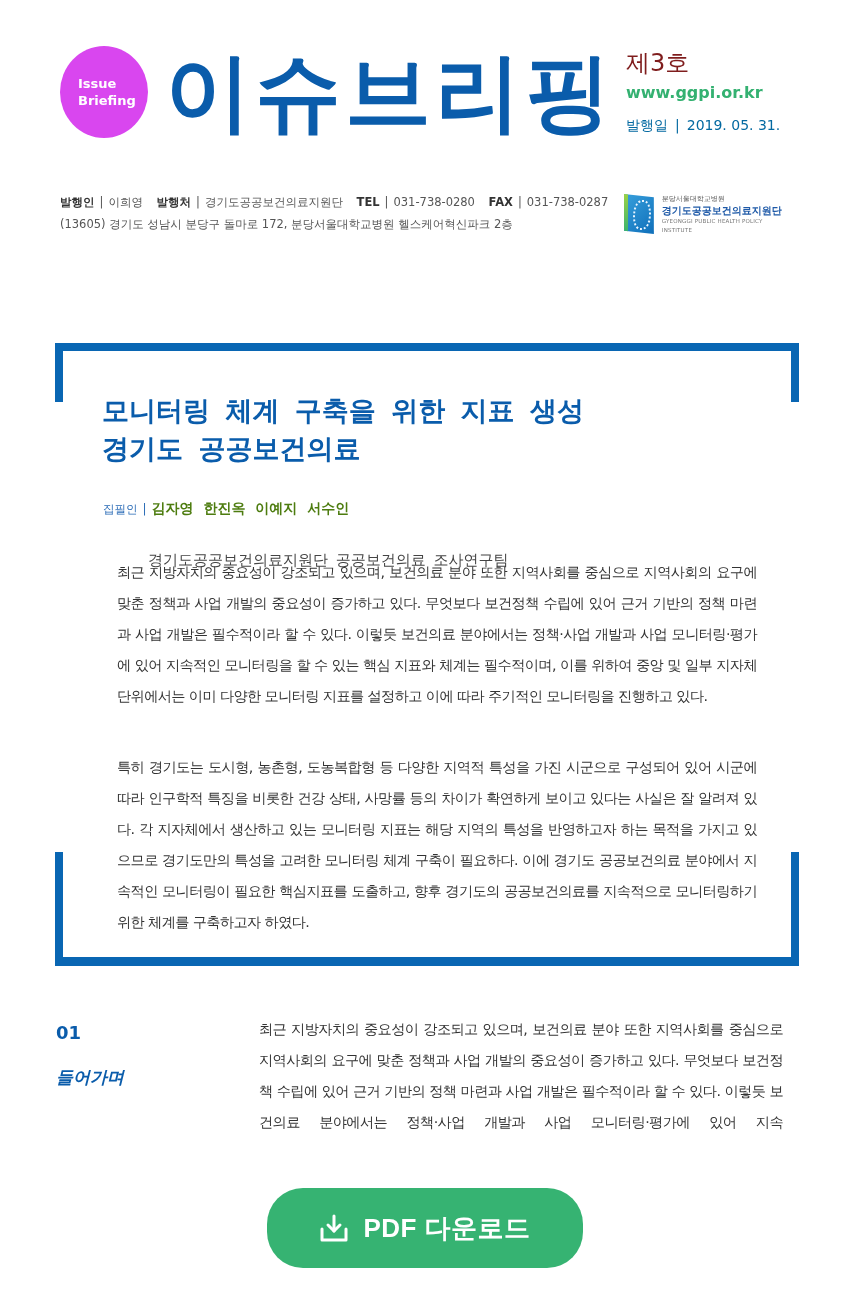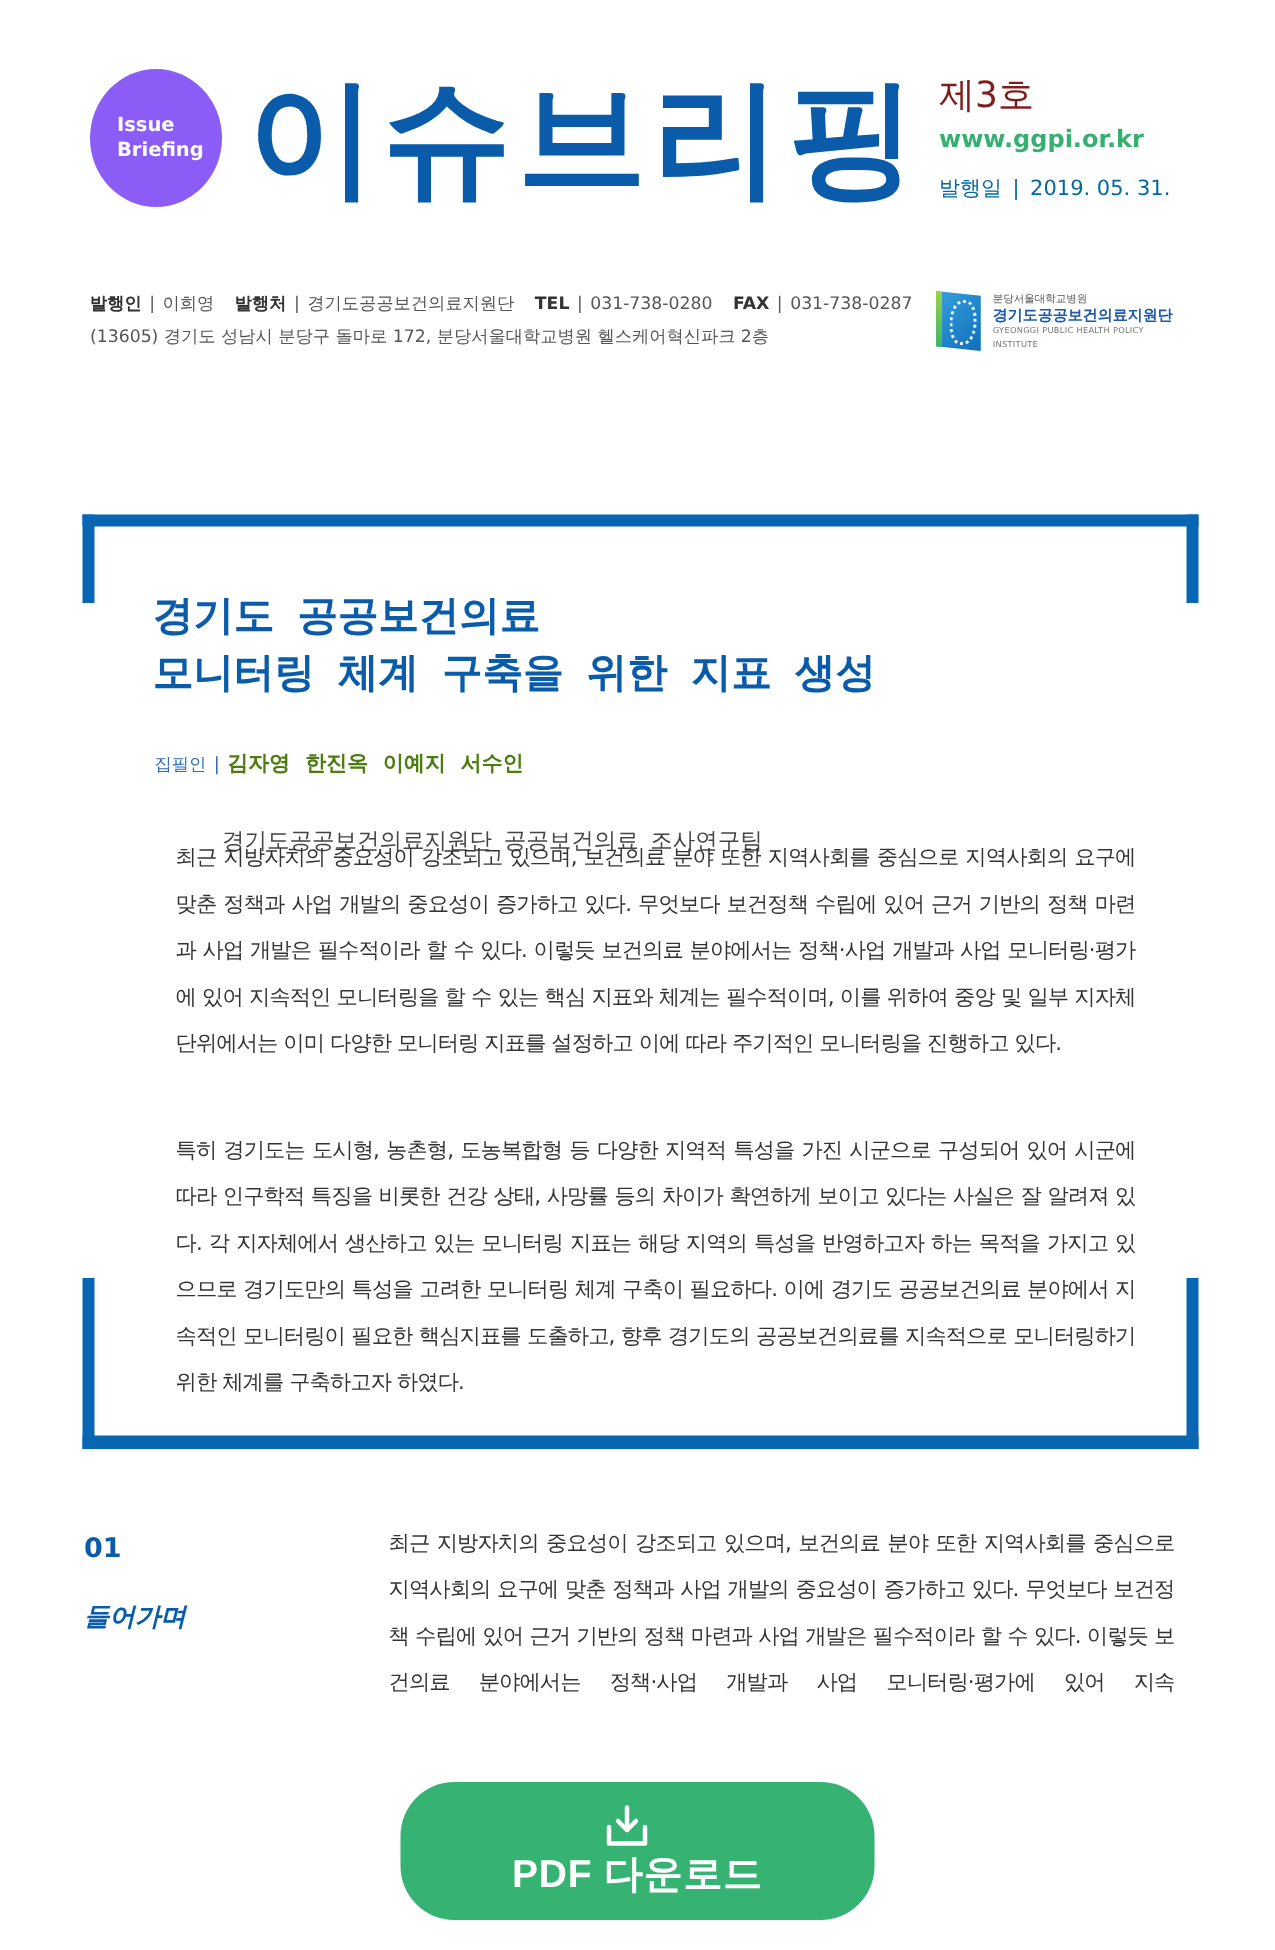--- a/index.html
+++ b/index.html
@@ -2,21 +2,21 @@
 <html><head>
 <meta charset="utf-8">
 <style>
   html, body { margin: 0; padding: 0; background: #ffffff; }
   body { width: 850px; height: 1300px; position: relative; overflow: hidden;
          font-family: "DejaVu Sans", "Liberation Sans", sans-serif; color: #333333; }
   .abs { position: absolute; }
 
   
   .badge { left: 60px; top: 46px; width: 88px; height: 92px; border-radius: 50%;
-           background: #8b5cf6; color: #fff; display: flex; flex-direction: column;
+           background: #d946ef; color: #fff; display: flex; flex-direction: column;
            justify-content: center; padding-left: 18px; box-sizing: border-box; }
   .badge span { font-family: "DejaVu Sans", sans-serif; font-weight: bold; font-size: 13px; line-height: 17px; }
   .masthead { left: 165px; top: 42px; font-size: 86px; line-height: 100px; font-weight: bold;
               color: #0a5cab; letter-spacing: 4px; font-family: "DejaVu Sans", sans-serif; }
   .issue-no { left: 626px; top: 47px; font-size: 24px; font-weight: normal; color: #7f1d1d; }
   .site-url { left: 626px; top: 83px; font-size: 16px; font-weight: bold; color: #34b171; }
   .pub-date { left: 626px; top: 117px; font-size: 14px; color: #0369a1; }
   .pub-date .sep { margin: 0 7px; }
 
   .meta-line1 { left: 60px; top: 195px; font-size: 11.5px; color: #555; white-space: nowrap; }
@@ -60,23 +60,23 @@
   .para2 { top: 752px; }
 
   
   .sec-num { left: 56px; top: 1022px; font-size: 18px; font-weight: bold; color: #0a5cab; }
   .sec-title { left: 56px; top: 1066px; font-size: 17px; font-weight: bold; color: #0a5cab; font-style: italic; }
   .sec-text { left: 259px; top: 1014px; width: 524px; font-size: 14.2px; line-height: 31px; color: #333;
               text-align: justify; text-align-last: justify; letter-spacing: -0.6px;
               height: 124px; overflow: hidden; }
 
   
-  .dl-btn { left: 267px; top: 1188px; width: 316px; height: 92px; border-radius: 36px;
+  .dl-btn { left: 267px; top: 1188px; width: 316px; height: 80px; border-radius: 36px;
             background: #36b372; color: #fff; display: flex; align-items: center; justify-content: center;
-            cursor: pointer; border: none; flex-direction: column; }
+            cursor: pointer; border: none; }
   .dl-btn svg { margin-right: 14px; }
   .dl-btn .lbl { font-size: 26px; font-weight: bold; letter-spacing: 0.5px; }
 </style>
 </head>
 <body>
 
 <div class="abs badge">
   <span>Issue</span>
   <span>Briefing</span>
 </div>
@@ -106,22 +106,22 @@
 </div>
 
 <div class="abs bk bk-top-bar"></div>
 <div class="abs bk bk-top-left"></div>
 <div class="abs bk bk-top-right"></div>
 <div class="abs bk bk-bot-left"></div>
 <div class="abs bk bk-bot-right"></div>
 <div class="abs bk bk-bot-bar"></div>
 
 <div class="abs title">
+  <div>모니터링 체계 구축을 위한 지표 생성</div>
   <div>경기도 공공보건의료</div>
-  <div>모니터링 체계 구축을 위한 지표 생성</div>
 </div>
 
 <div class="abs author-row">
   <span class="author-label">집필인</span><span class="author-sep">|</span><span class="author-names">김자영 한진옥 이예지 서수인</span>
 </div>
 <div class="abs affil">경기도공공보건의료지원단 공공보건의료 조사연구팀</div>
 
 <div class="abs body-text para1">최근 지방자치의 중요성이 강조되고 있으며, 보건의료 분야 또한 지역사회를 중심으로 지역사회의 요구에 맞춘 정책과 사업 개발의 중요성이 증가하고 있다. 무엇보다 보건정책 수립에 있어 근거 기반의 정책 마련과 사업 개발은 필수적이라 할 수 있다. 이렇듯 보건의료 분야에서는 정책·사업 개발과 사업 모니터링·평가에 있어 지속적인 모니터링을 할 수 있는 핵심 지표와 체계는 필수적이며, 이를 위하여 중앙 및 일부 지자체 단위에서는 이미 다양한 모니터링 지표를 설정하고 이에 따라 주기적인 모니터링을 진행하고 있다.</div>
 <div class="abs body-text para2">특히 경기도는 도시형, 농촌형, 도농복합형 등 다양한 지역적 특성을 가진 시군으로 구성되어 있어 시군에 따라 인구학적 특징을 비롯한 건강 상태, 사망률 등의 차이가 확연하게 보이고 있다는 사실은 잘 알려져 있다. 각 지자체에서 생산하고 있는 모니터링 지표는 해당 지역의 특성을 반영하고자 하는 목적을 가지고 있으므로 경기도만의 특성을 고려한 모니터링 체계 구축이 필요하다. 이에 경기도 공공보건의료 분야에서 지속적인 모니터링이 필요한 핵심지표를 도출하고, 향후 경기도의 공공보건의료를 지속적으로 모니터링하기 위한 체계를 구축하고자 하였다.</div>
 

